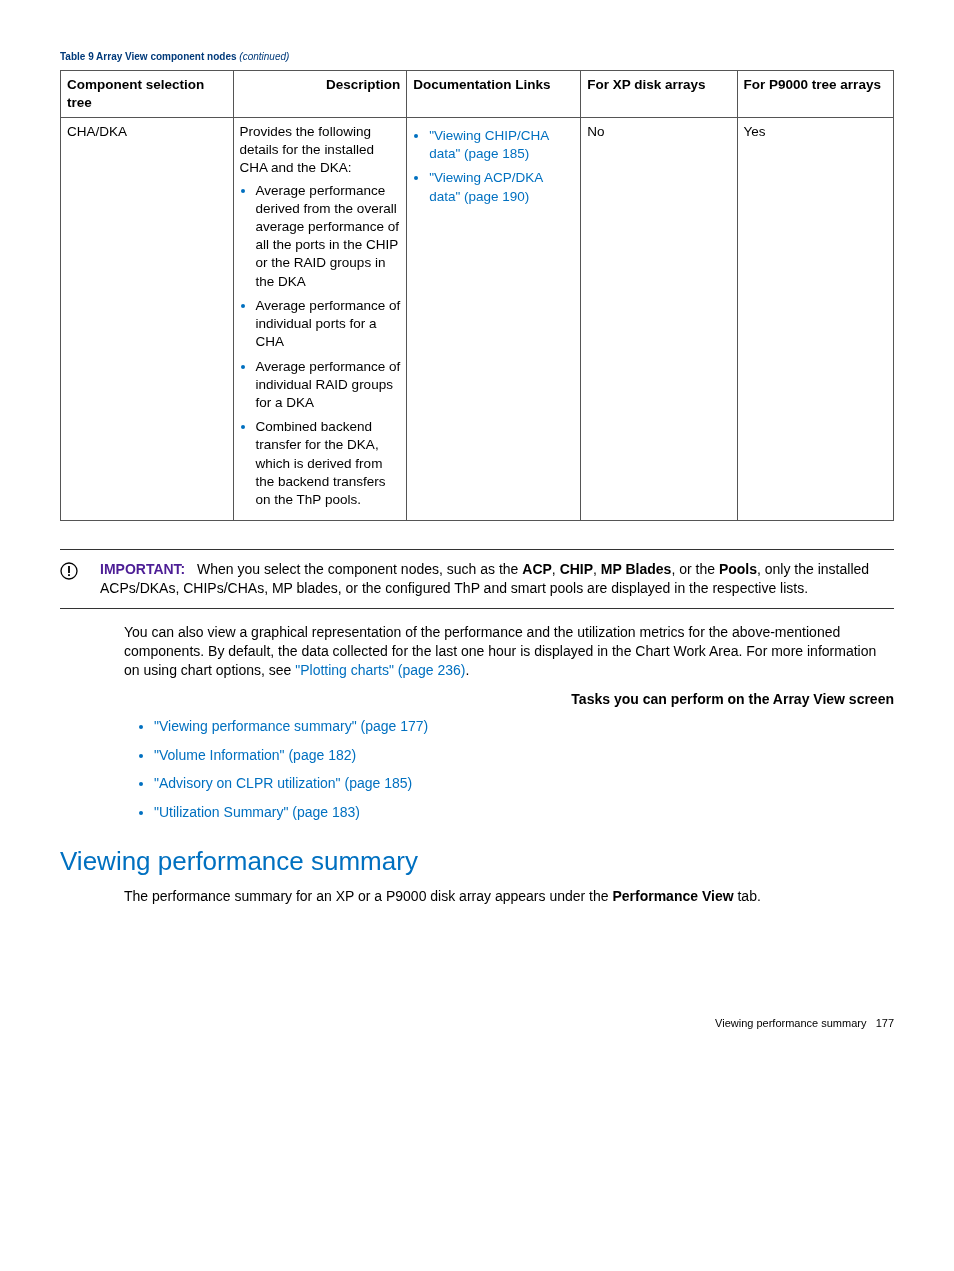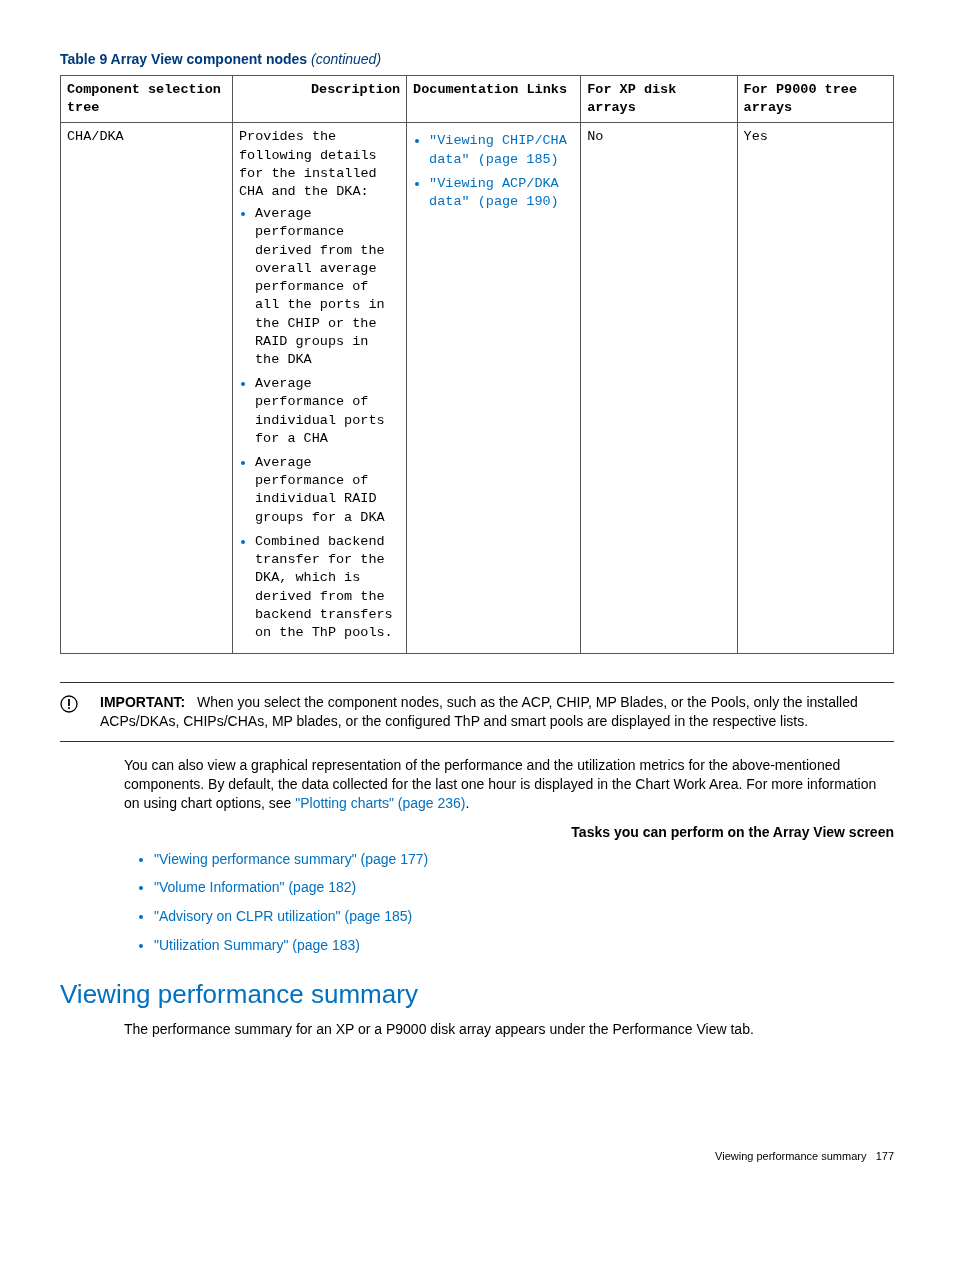--- a/index.html
+++ b/index.html
@@ -7,39 +7,38 @@
     font-size: 14px;
     color: #000;
     margin: 0;
     padding: 50px 60px 40px 60px;
     width: 834px;
     line-height: 1.35;
   }
   .table-caption {
     color: #003a7a;
     font-weight: bold;
-    font-size: 14px;
+    font-size: 10px;
     margin-bottom: 6px;
   }
   .table-caption .cont {
     font-style: italic;
     font-weight: normal;
   }
   table {
     border-collapse: collapse;
     width: 100%;
     margin-bottom: 28px;
   }
   th, td {
     border: 1px solid #555;
     padding: 5px 6px;
     vertical-align: top;
     text-align: left;
     font-size: 13.5px;
-    font-family: Liberation Mono, monospace;
   }
   th {
     font-weight: bold;
   }
   .col1 { width: 165px; }
   .col2 { width: 165px; text-align: right; }
   .col3 { width: 165px; }
   .col4 { width: 150px; }
   .col5 { width: 150px; }
   ul.cell-list {
@@ -64,21 +63,21 @@
     display: flex;
   }
   .imp-icon {
     width: 40px;
     flex-shrink: 0;
     padding-top: 2px;
   }
   .imp-icon svg { display:block; }
   .imp-text { flex: 1; }
   .imp-label {
-    color: #000000;
+    color: #4c1d95;
     font-weight: bold;
   }
   .body-para {
     margin: 0 0 10px 64px;
   }
   .tasks-heading {
     font-weight: bold;
     margin: 4px 0 8px 64px;
     text-align: right;
   }
@@ -96,21 +95,21 @@
     color: #0070c0;
     font-weight: normal;
     font-size: 26px;
     margin: 18px 0 8px 0;
   }
   .footer {
     text-align: right;
     font-size: 11px;
     margin-top: 110px;
   }
-  b { font-weight: normal; }
+  b { font-weight: bold; }
 </style>
 </head>
 <body>
 
 <div class="table-caption">
   <span>Table 9 Array View component nodes </span><span class="cont">(continued)</span>
 </div>
 
 <table>
   <thead>

